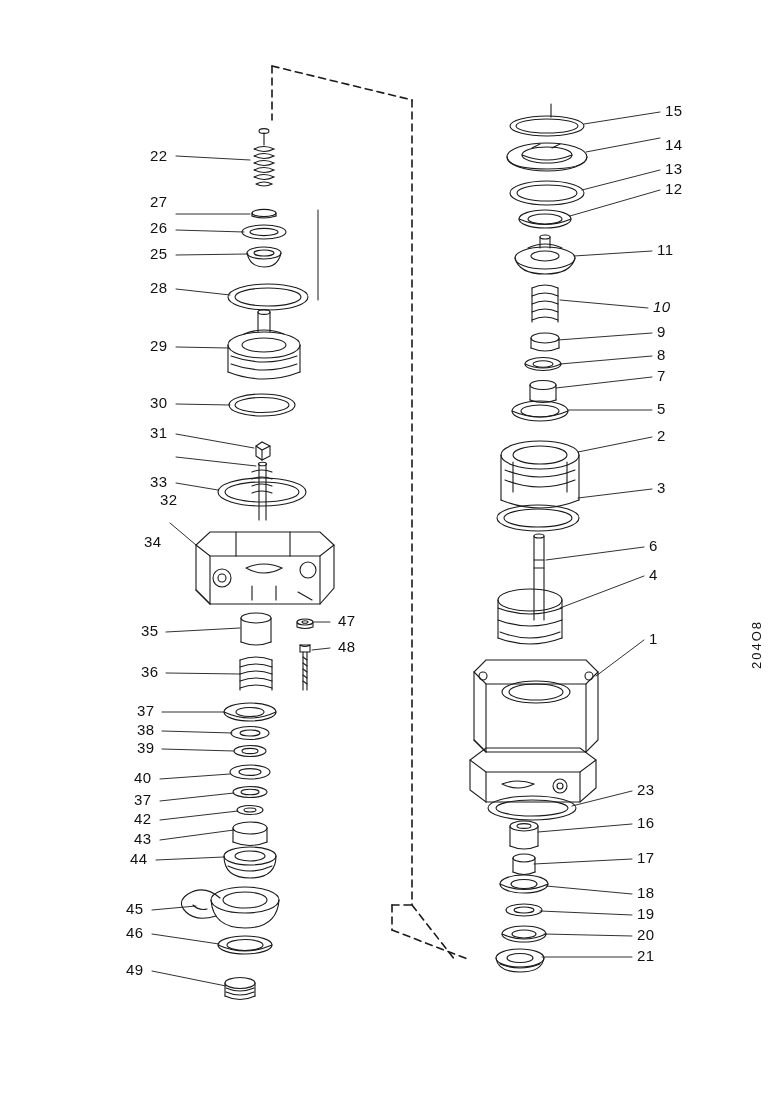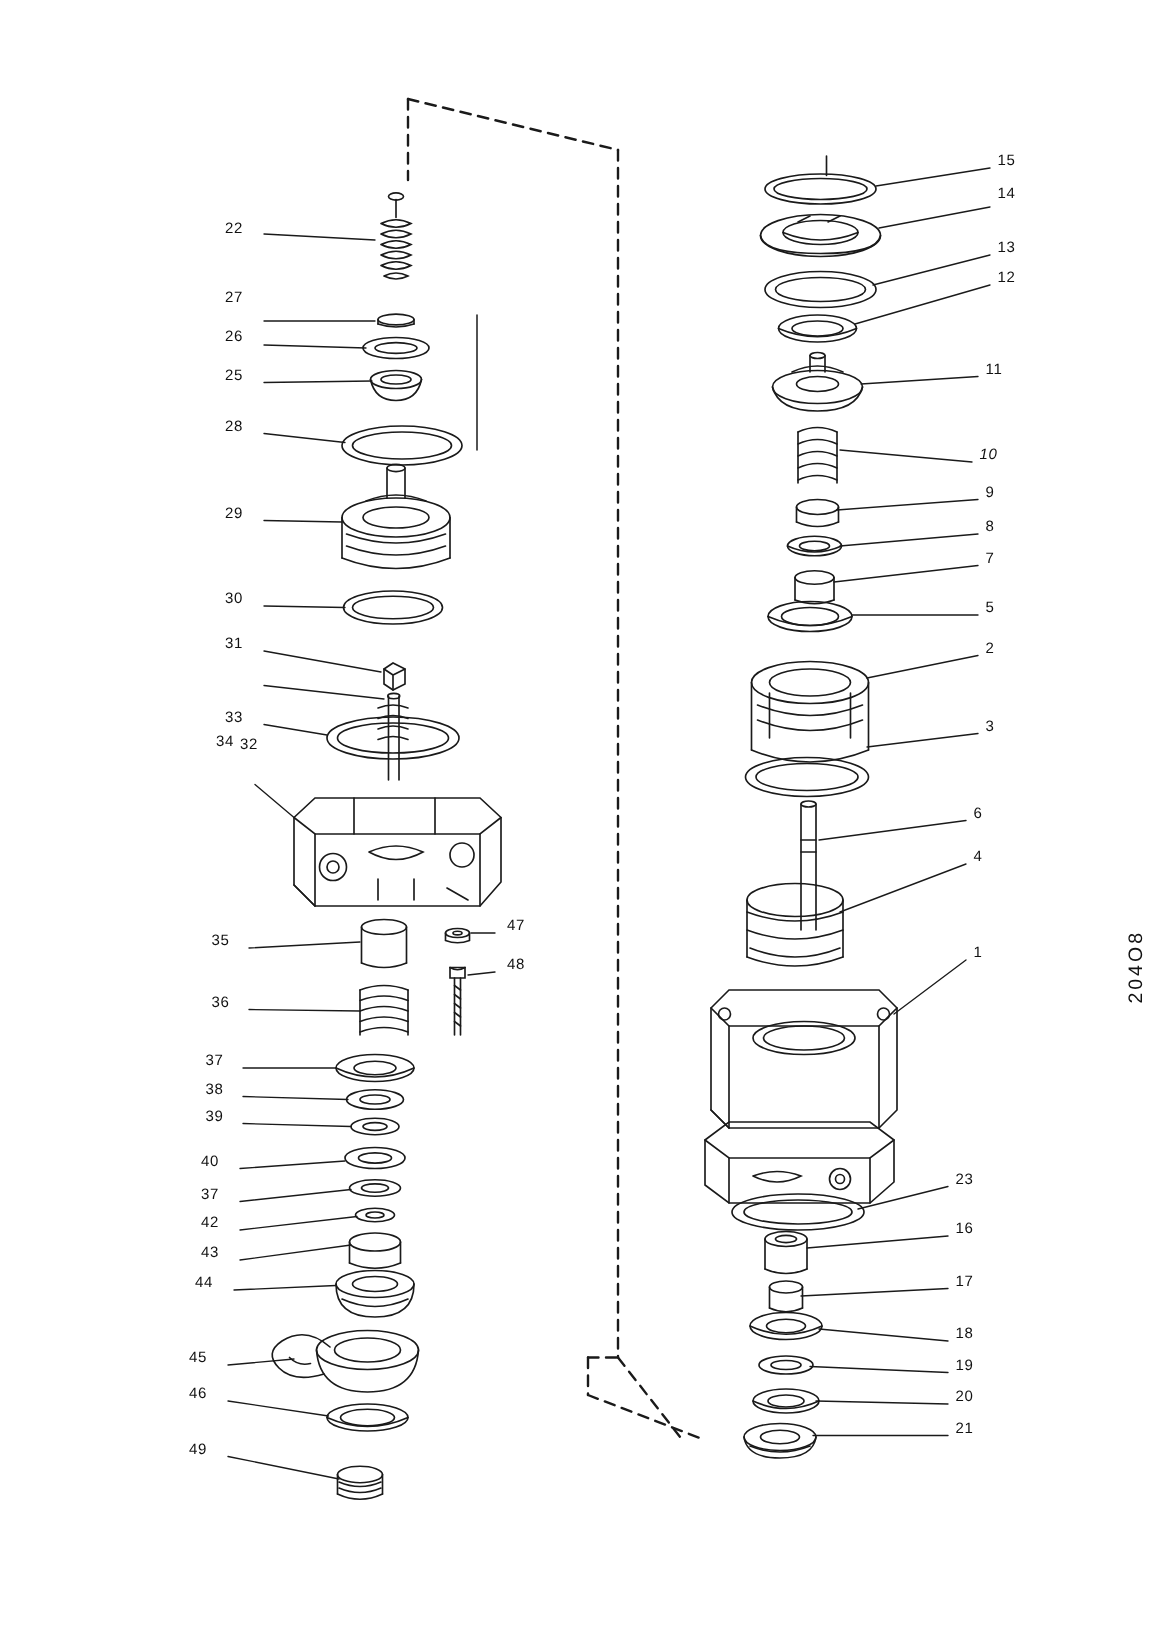--- a/index.html
+++ b/index.html
@@ -1,20 +1,20 @@
 <!DOCTYPE html>
 <html><head>
 <meta charset="utf-8">
 <style>
   html,body{margin:0;padding:0;background:#ffffff;}
   body{width:778px;height:1100px;position:relative;overflow:hidden;
        font-family:"Liberation Sans", sans-serif;color:#111;}
   #sheet{position:absolute;left:0;top:0;width:778px;height:1100px;}
   svg{position:absolute;left:0;top:0;}
-  .lbl{position:absolute;font-size:10px;letter-spacing:.5px;color:#111;
+  .lbl{position:absolute;font-size:15px;letter-spacing:.5px;color:#111;
        font-family:"Liberation Sans", sans-serif;white-space:nowrap;}
   .dwgno{position:absolute;right:14px;top:620px;font-size:13px;
          letter-spacing:2px;writing-mode:vertical-rl;transform:rotate(180deg);
          font-family:"Liberation Sans", sans-serif;}
 </style>
 </head>
 <body>
 
 <div id="sheet">
 
@@ -403,42 +403,42 @@
       <div class="lbl" style="left: 150px; top: 147px;">22</div>
       <div class="lbl" style="left: 150px; top: 193px;">27</div>
       <div class="lbl" style="left: 150px; top: 219px;">26</div>
       <div class="lbl" style="left: 150px; top: 245px;">25</div>
       <div class="lbl" style="left: 150px; top: 279px;">28</div>
       <div class="lbl" style="left: 150px; top: 337px;">29</div>
       <div class="lbl" style="left: 150px; top: 394px;">30</div>
       <div class="lbl" style="left: 150px; top: 424px;">31</div>
       <div class="lbl" style="left: 160px; top: 447px; margin-top: 44px;">32</div>
       <div class="lbl" style="left: 150px; top: 473px;">33</div>
-      <div class="lbl" style="left: 144px; top: 489px;">34</div>
+      <div class="lbl" style="left: 144px; top: 533px;">34</div>
       <div class="lbl" style="left: 141px; top: 622px;">35</div>
       <div class="lbl" style="left: 141px; top: 663px;">36</div>
       <div class="lbl" style="left: 137px; top: 702px;">37</div>
       <div class="lbl" style="left: 137px; top: 721px;">38</div>
       <div class="lbl" style="left: 137px; top: 739px;">39</div>
       <div class="lbl" style="left: 134px; top: 769px;">40</div>
       <div class="lbl" style="left: 134px; top: 791px;">37</div>
       <div class="lbl" style="left: 134px; top: 810px;">42</div>
       <div class="lbl" style="left: 134px; top: 830px; text-align: center;">43</div>
       <div class="lbl" style="left: 130px; top: 850px;">44</div>
       <div class="lbl" style="left: 126px; top: 900px;">45</div>
       <div class="lbl" style="left: 126px; top: 924px; text-align: right;">46</div>
       <div class="lbl" style="left: 126px; top: 961px;">49</div>
     </div>
 <div id="labels-left-inner">
       <div class="lbl" style="left: 338px; top: 612px;">47</div>
       <div class="lbl" style="left: 338px; top: 638px;">48</div>
     </div>
 <div id="labels-right">
       <div class="lbl" style="left: 665px; top: 102px;">15</div>
-      <div class="lbl" style="left: 665px; top: 124px;">14</div>
+      <div class="lbl" style="left: 665px; top: 136px;">14</div>
       <div class="lbl" style="left: 665px; top: 160px;">13</div>
       <div class="lbl" style="left: 665px; top: 180px;">12</div>
       <div class="lbl" style="left: 657px; top: 241px;">11</div>
       <div class="lbl" style="left: 653px; top: 298px; font-style: italic;">10</div>
       <div class="lbl" style="left: 657px; top: 323px;">9</div>
       <div class="lbl" style="left: 657px; top: 346px;">8</div>
       <div class="lbl" style="left: 657px; top: 367px;">7</div>
       <div class="lbl" style="left: 657px; top: 400px;">5</div>
       <div class="lbl" style="left: 657px; top: 427px;">2</div>
       <div class="lbl" style="left: 657px; top: 479px;">3</div>

